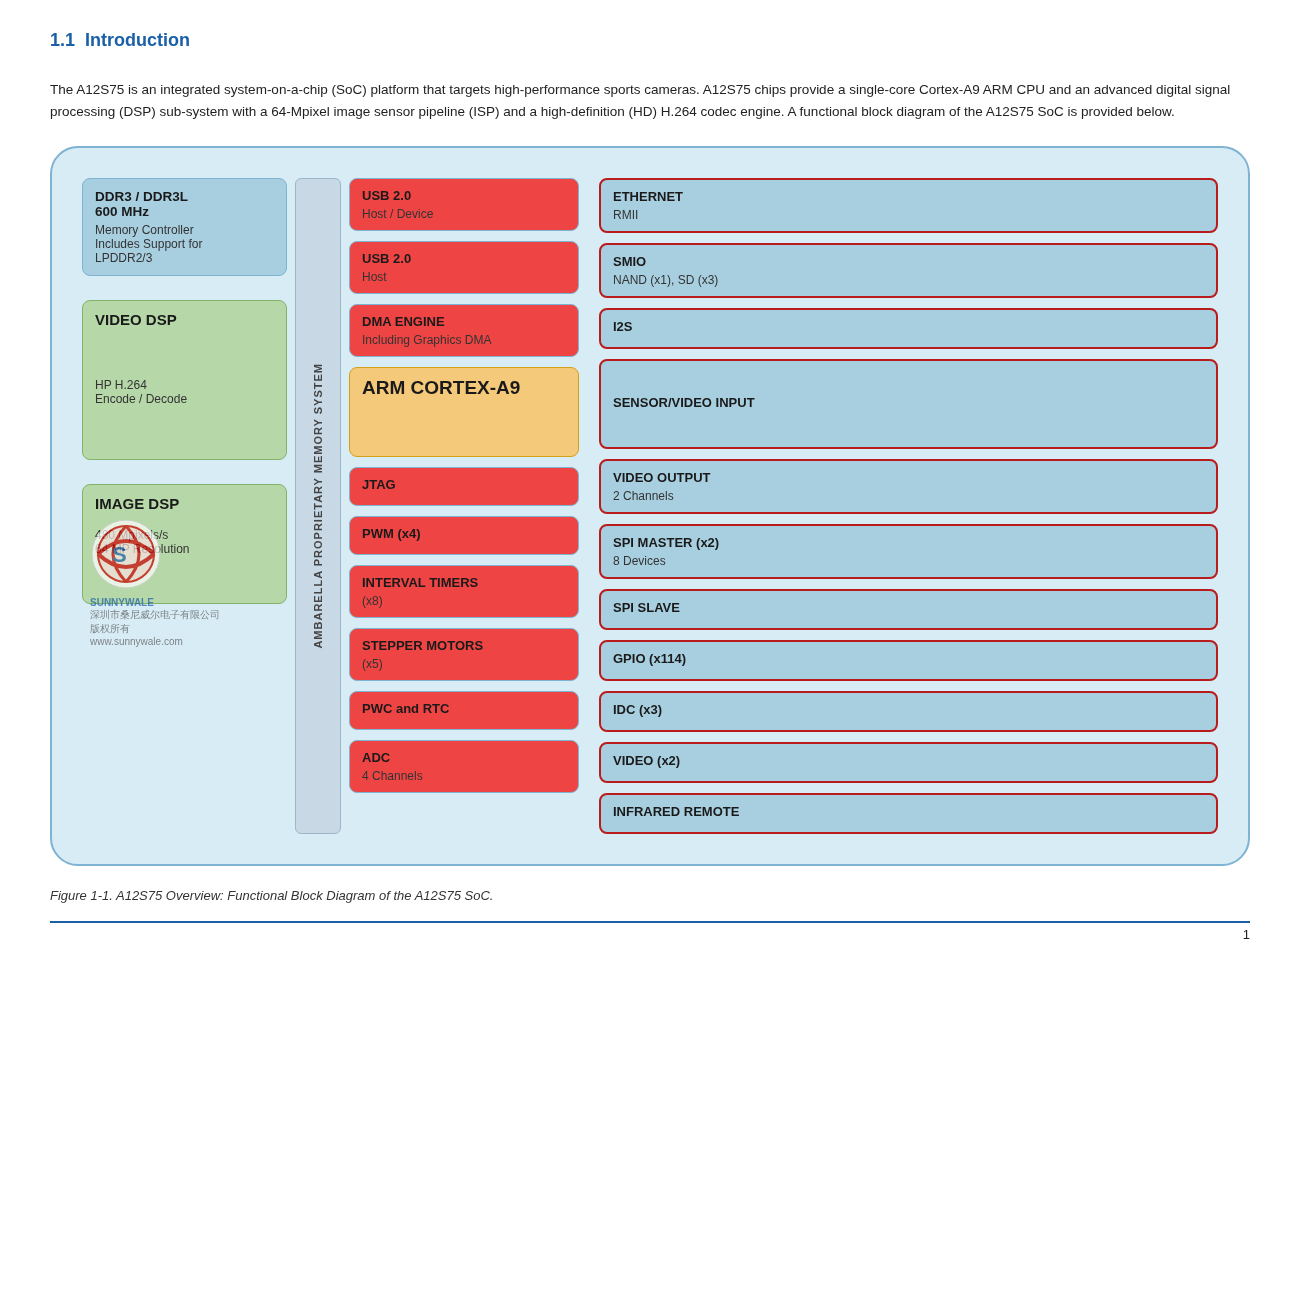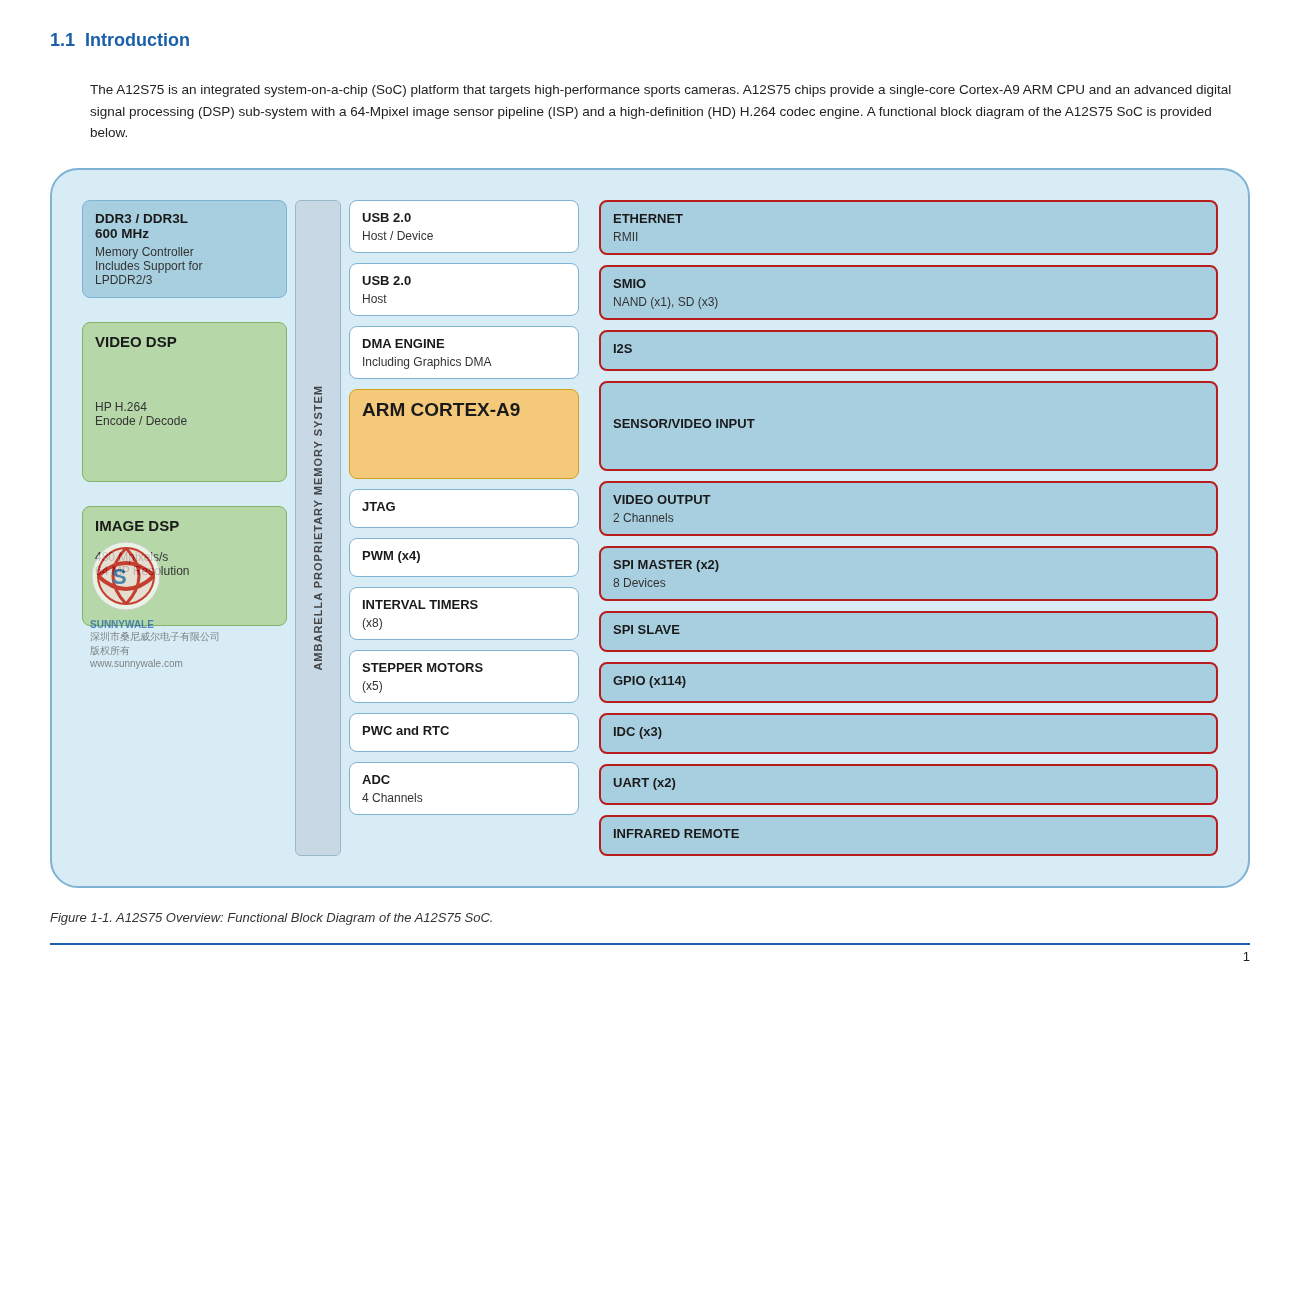--- a/index.html
+++ b/index.html
@@ -16,21 +16,20 @@
       color: #1a5fa8;
       font-size: 18px;
       font-weight: bold;
       margin-bottom: 14px;
     }
     .intro-text {
       font-size: 13.5px;
       line-height: 1.6;
       margin-bottom: 24px;
       color: #222;
-      margin-left: 40px;
     }
     
     .diagram-outer {
       border: 2px solid #7fb3d3;
       border-radius: 28px;
       background: #d8ecf5;
       padding: 30px 30px 30px 30px;
       margin-bottom: 22px;
       position: relative;
     }
@@ -114,21 +113,21 @@
     .col-right {
       display: flex;
       flex-direction: column;
       gap: 10px;
       flex: 1;
     }
     .block-mid {
       border-radius: 8px;
       padding: 9px 12px;
       font-size: 12.5px;
-      background: #ffffff;
+      background: #ef4444;
       border: 1px solid #7fb3d3;
     }
     .block-mid .block-title {
       font-size: 13px;
     }
     .block-right {
       border-radius: 8px;
       padding: 9px 12px;
       font-size: 12.5px;
       background: #a8cfe0;
@@ -334,21 +333,21 @@
 
         <div class="block-right">
           <div class="block-title">GPIO (x114)</div>
         </div>
 
         <div class="block-right">
           <div class="block-title">IDC (x3)</div>
         </div>
 
         <div class="block-right">
-          <div class="block-title">UART (x2)</div>
+          <div class="block-title">VIDEO (x2)</div>
         </div>
 
         <div class="block-right">
           <div class="block-title">INFRARED REMOTE</div>
         </div>
       </div>
     </div>
   </div>
 </div>
 

